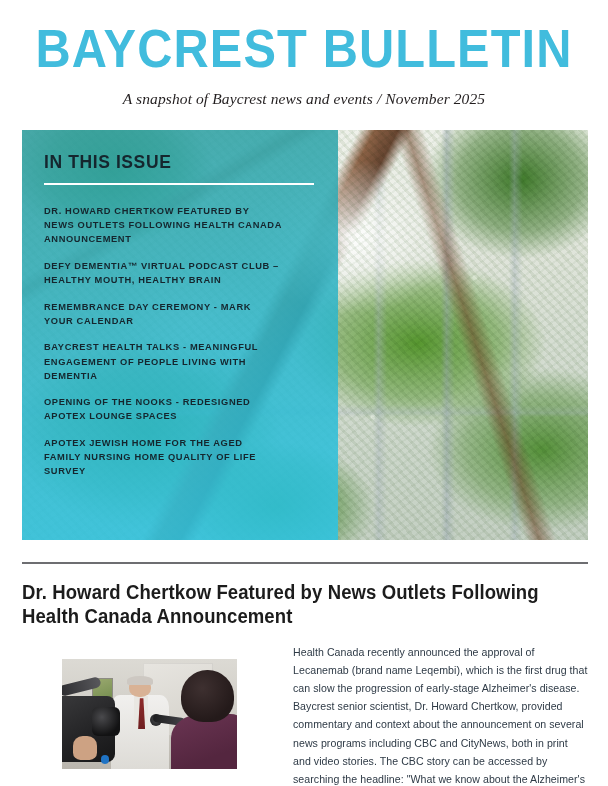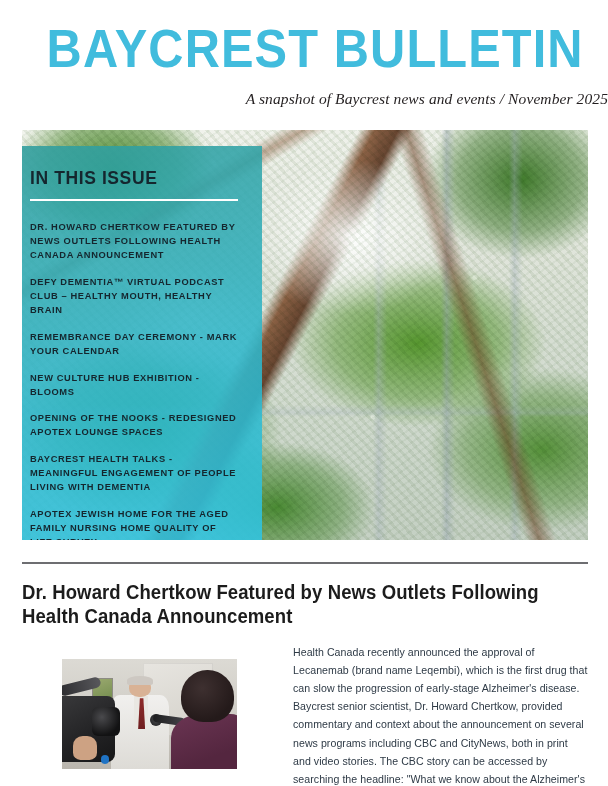--- a/index.html
+++ b/index.html
@@ -13,21 +13,21 @@
     height: 786px;
     overflow: hidden;
     font-family: "Liberation Sans", sans-serif;
     color: #231f20;
     position: relative;
   }
 
   
   .masthead {
     padding-top: 22px;
-    text-align: right;
+    text-align: center;
   }
   .bulletin-title {
     font-family: "Liberation Sans Narrow", "Liberation Sans", sans-serif;
     font-weight: 700;
     font-size: 53px;
     line-height: 1.0;
     letter-spacing: 1.2px;
     color: #41bcdd;
     margin: 0;
     transform: scaleX(0.92);
@@ -94,26 +94,26 @@
     background-image:
       repeating-linear-gradient(47deg, rgba(60,110,40,0.16) 0 3px, rgba(255,255,255,0.10) 3px 7px),
       repeating-linear-gradient(-35deg, rgba(40,90,30,0.10) 0 2px, rgba(255,255,255,0.06) 2px 6px);
     mix-blend-mode: multiply;
     opacity: 0.55;
   }
 
   
   .issue-panel {
     position: absolute;
-    top: 16px;
+    top: 0;
     left: 0;
-    width: 240px;
+    width: 316px;
     height: 410px;
     box-sizing: border-box;
-    padding: 22px 20px 0 4px;
+    padding: 22px 20px 0 18px;
     background-image:
       linear-gradient(168deg,
         rgba(48,158,158,0.88) 0%,
         rgba(45,170,180,0.86) 28%,
         rgba(44,184,206,0.86) 58%,
         rgba(47,192,218,0.88) 82%,
         rgba(49,196,224,0.90) 100%);
     overflow: hidden;
   }
   .issue-panel-title {
@@ -289,23 +289,22 @@
 <section class="hero">
   <div class="hero-photo"></div>
 
   <div class="issue-panel">
     <h2 class="issue-panel-title">IN THIS ISSUE</h2>
     <div class="issue-rule"></div>
     <ul class="issue-list">
       <li>Dr. Howard Chertkow Featured by News Outlets Following Health Canada Announcement</li>
       <li>Defy Dementia™ Virtual Podcast Club – Healthy Mouth, Healthy Brain</li>
       <li>Remembrance Day Ceremony - Mark Your Calendar</li>
-      <li>New Culture Hub Exhibition - Blooms</li>
+      <li>Baycrest Health Talks - Meaningful Engagement of People Living With Dementia</li>
       <li>Opening of the Nooks - Redesigned Apotex Lounge Spaces</li>
-      <li>Baycrest Health Talks - Meaningful Engagement of People Living With Dementia</li>
       <li>Apotex Jewish Home for the Aged Family Nursing Home Quality of Life Survey</li>
     </ul>
   </div>
 </section>
 
 <div class="rule-top"></div>
 
 <article class="article">
   <h3 class="article-title">Dr. Howard Chertkow Featured by News Outlets Following Health Canada Announcement</h3>
 

